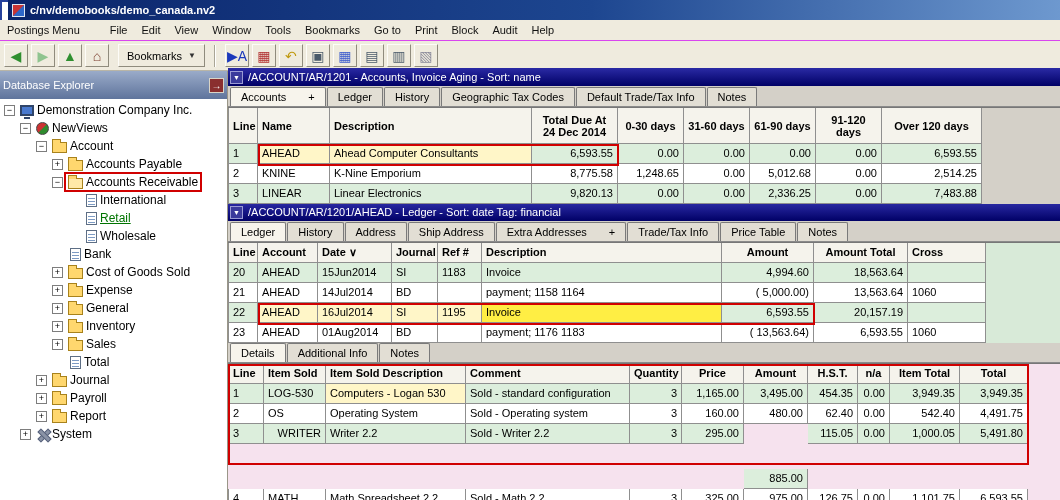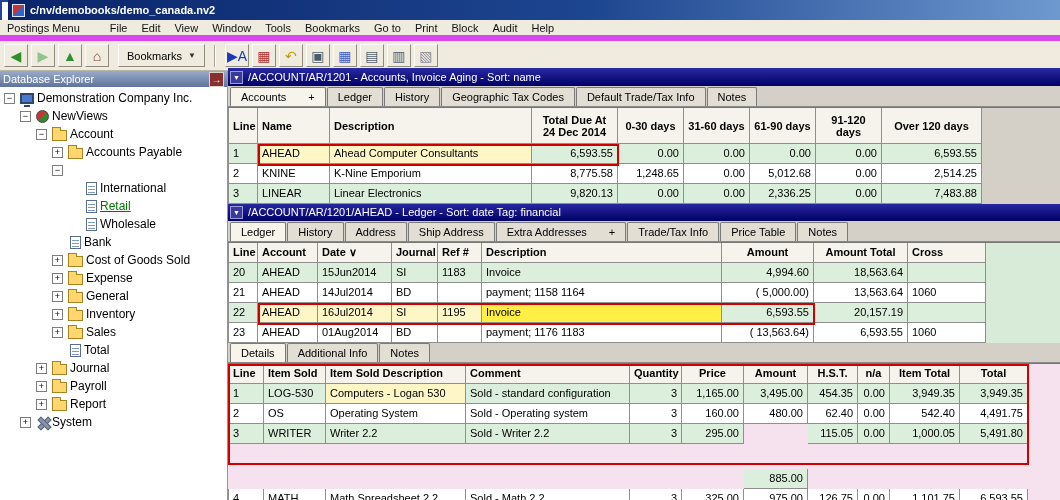--- a/index.html
+++ b/index.html
@@ -10,40 +10,40 @@
   
   .titlebar { position:absolute; left:8px; top:0; width:1060px; height:20px;
     background:linear-gradient(90deg,#0a246a 0%,#1d4690 55%,#6f9ad0 100%);
     display:flex; align-items:center; gap:5px; padding-left:4px; }
   .app-icon { width:13px; height:13px; border:1px solid #dfe6f2;
     background:linear-gradient(135deg,#c93434 49%,#2e67c9 51%); }
   .title-text { color:#fff; font-size:11px; font-weight:bold; }
 
   
   .menubar { position:absolute; left:0; top:20px; width:1060px; height:21px; background:#efebde;
-    border-bottom:6px solid #d946ef; display:flex; align-items:center; font-size:11px; }
+    border-bottom:1px solid #d946ef; display:flex; align-items:center; font-size:11px; }
   .menu-item { padding:2px 7px; color:#111; }
   .menu-item.postings { margin-right:16px; }
 
   
   .toolbar { position:absolute; left:0; top:41px; width:1060px; height:30px; background:#efebde;
     border-bottom:1px solid #b9b5a6; display:flex; align-items:center; gap:3px; padding-left:4px; }
   .tbtn { width:24px; height:23px; display:inline-flex; align-items:center; justify-content:center;
     font-size:14px; border:1px solid; border-color:#fdfcf8 #8f8b7d #8f8b7d #fdfcf8; background:#efebde; }
   .bookmarks-btn { height:23px; display:inline-flex; align-items:center; gap:6px; padding:0 8px;
     border:1px solid; border-color:#fdfcf8 #8f8b7d #8f8b7d #fdfcf8; background:#efebde;
     font-size:11px; margin-left:6px; }
   .drop-arrow { font-size:8px; color:#333; }
   .tb-sep { width:2px; height:22px; margin:0 6px;
     border-left:1px solid #a9a596; border-right:1px solid #fff; }
 
   
   .explorer { position:absolute; left:0; top:71px; width:228px; height:429px; background:#fff;
     border-right:1px solid #9a96 88; border-right:1px solid #9a9688; }
-  .explorer-header { height:16px; background:linear-gradient(#9aabc9,#5f749c); color:#fff;
+  .explorer-header { height:28px; background:linear-gradient(#9aabc9,#5f749c); color:#fff;
     font-size:11px; display:flex; align-items:center; padding:4px 3px; }
   .explorer-header .ttl { flex:1; }
   .explorer-arrow { width:15px; height:15px; background:#8a2f2f; color:#fff; font-size:10px;
     display:inline-flex; align-items:center; justify-content:center; border:1px solid #d9d4c6; }
   .tree { padding-top:2px; }
   .tree-row { display:flex; align-items:center; height:18px; gap:3px; font-size:12px; white-space:nowrap; }
   .expand { width:11px; height:11px; border:1px solid #7d7d7d; background:#fff; font-size:9px;
     line-height:9px; text-align:center; flex:0 0 auto; }
   .expand-spacer { width:13px; flex:0 0 auto; }
   .tree-entry { display:inline-flex; align-items:center; gap:3px; padding:1px 2px; }
@@ -174,20 +174,24 @@
         </div>
         <div class="tree-row" style="padding-left: 52px;">
           <span class="expand">+</span>
           <span class="tree-entry">
             <span class="ticon icon-folder"></span>
             <span class="tlabel">Accounts Payable</span>
           </span>
         </div>
         <div class="tree-row" style="padding-left: 52px;">
           <span class="expand">−</span>
+          <span class="tree-entry annotated">
+            <span class="ticon icon-folder-open"></span>
+            <span class="tlabel">Accounts Receivable</span>
+          </span>
         </div>
         <div class="tree-row" style="padding-left: 68px;">
           <span class="expand-spacer"></span>
           <span class="tree-entry">
             <span class="ticon icon-page"></span>
             <span class="tlabel">International</span>
           </span>
         </div>
         <div class="tree-row" style="padding-left: 68px;">
           <span class="expand-spacer"></span>
@@ -501,21 +505,21 @@
             <div class="tcell right" style="width: 52px;">3</div>
             <div class="tcell right" style="width: 62px;">160.00</div>
             <div class="tcell right" style="width: 64px;">480.00</div>
             <div class="tcell right" style="width: 50px;">62.40</div>
             <div class="tcell right" style="width: 32px;">0.00</div>
             <div class="tcell right" style="width: 70px;">542.40</div>
             <div class="tcell right" style="width: 68px;">4,491.75</div>
           </div>
           <div class="trow green">
             <div class="tcell left" style="width: 36px;">3</div>
-            <div class="tcell left" style="width: 62px;">WRITER</div>
+            <div class="tcell left" style="width: 62px; text-align: right;">WRITER</div>
             <div class="tcell left" style="width: 140px;">Writer 2.2</div>
             <div class="tcell left" style="width: 164px;">Sold - Writer 2.2</div>
             <div class="tcell right" style="width: 52px;">3</div>
             <div class="tcell right" style="width: 62px;">295.00</div>
             <div class="tcell right" style="width: 64px; margin-top: 45px;">885.00</div>
             <div class="tcell right" style="width: 50px;">115.05</div>
             <div class="tcell right" style="width: 32px;">0.00</div>
             <div class="tcell right" style="width: 70px;">1,000.05</div>
             <div class="tcell right" style="width: 68px;">5,491.80</div>
           </div>

